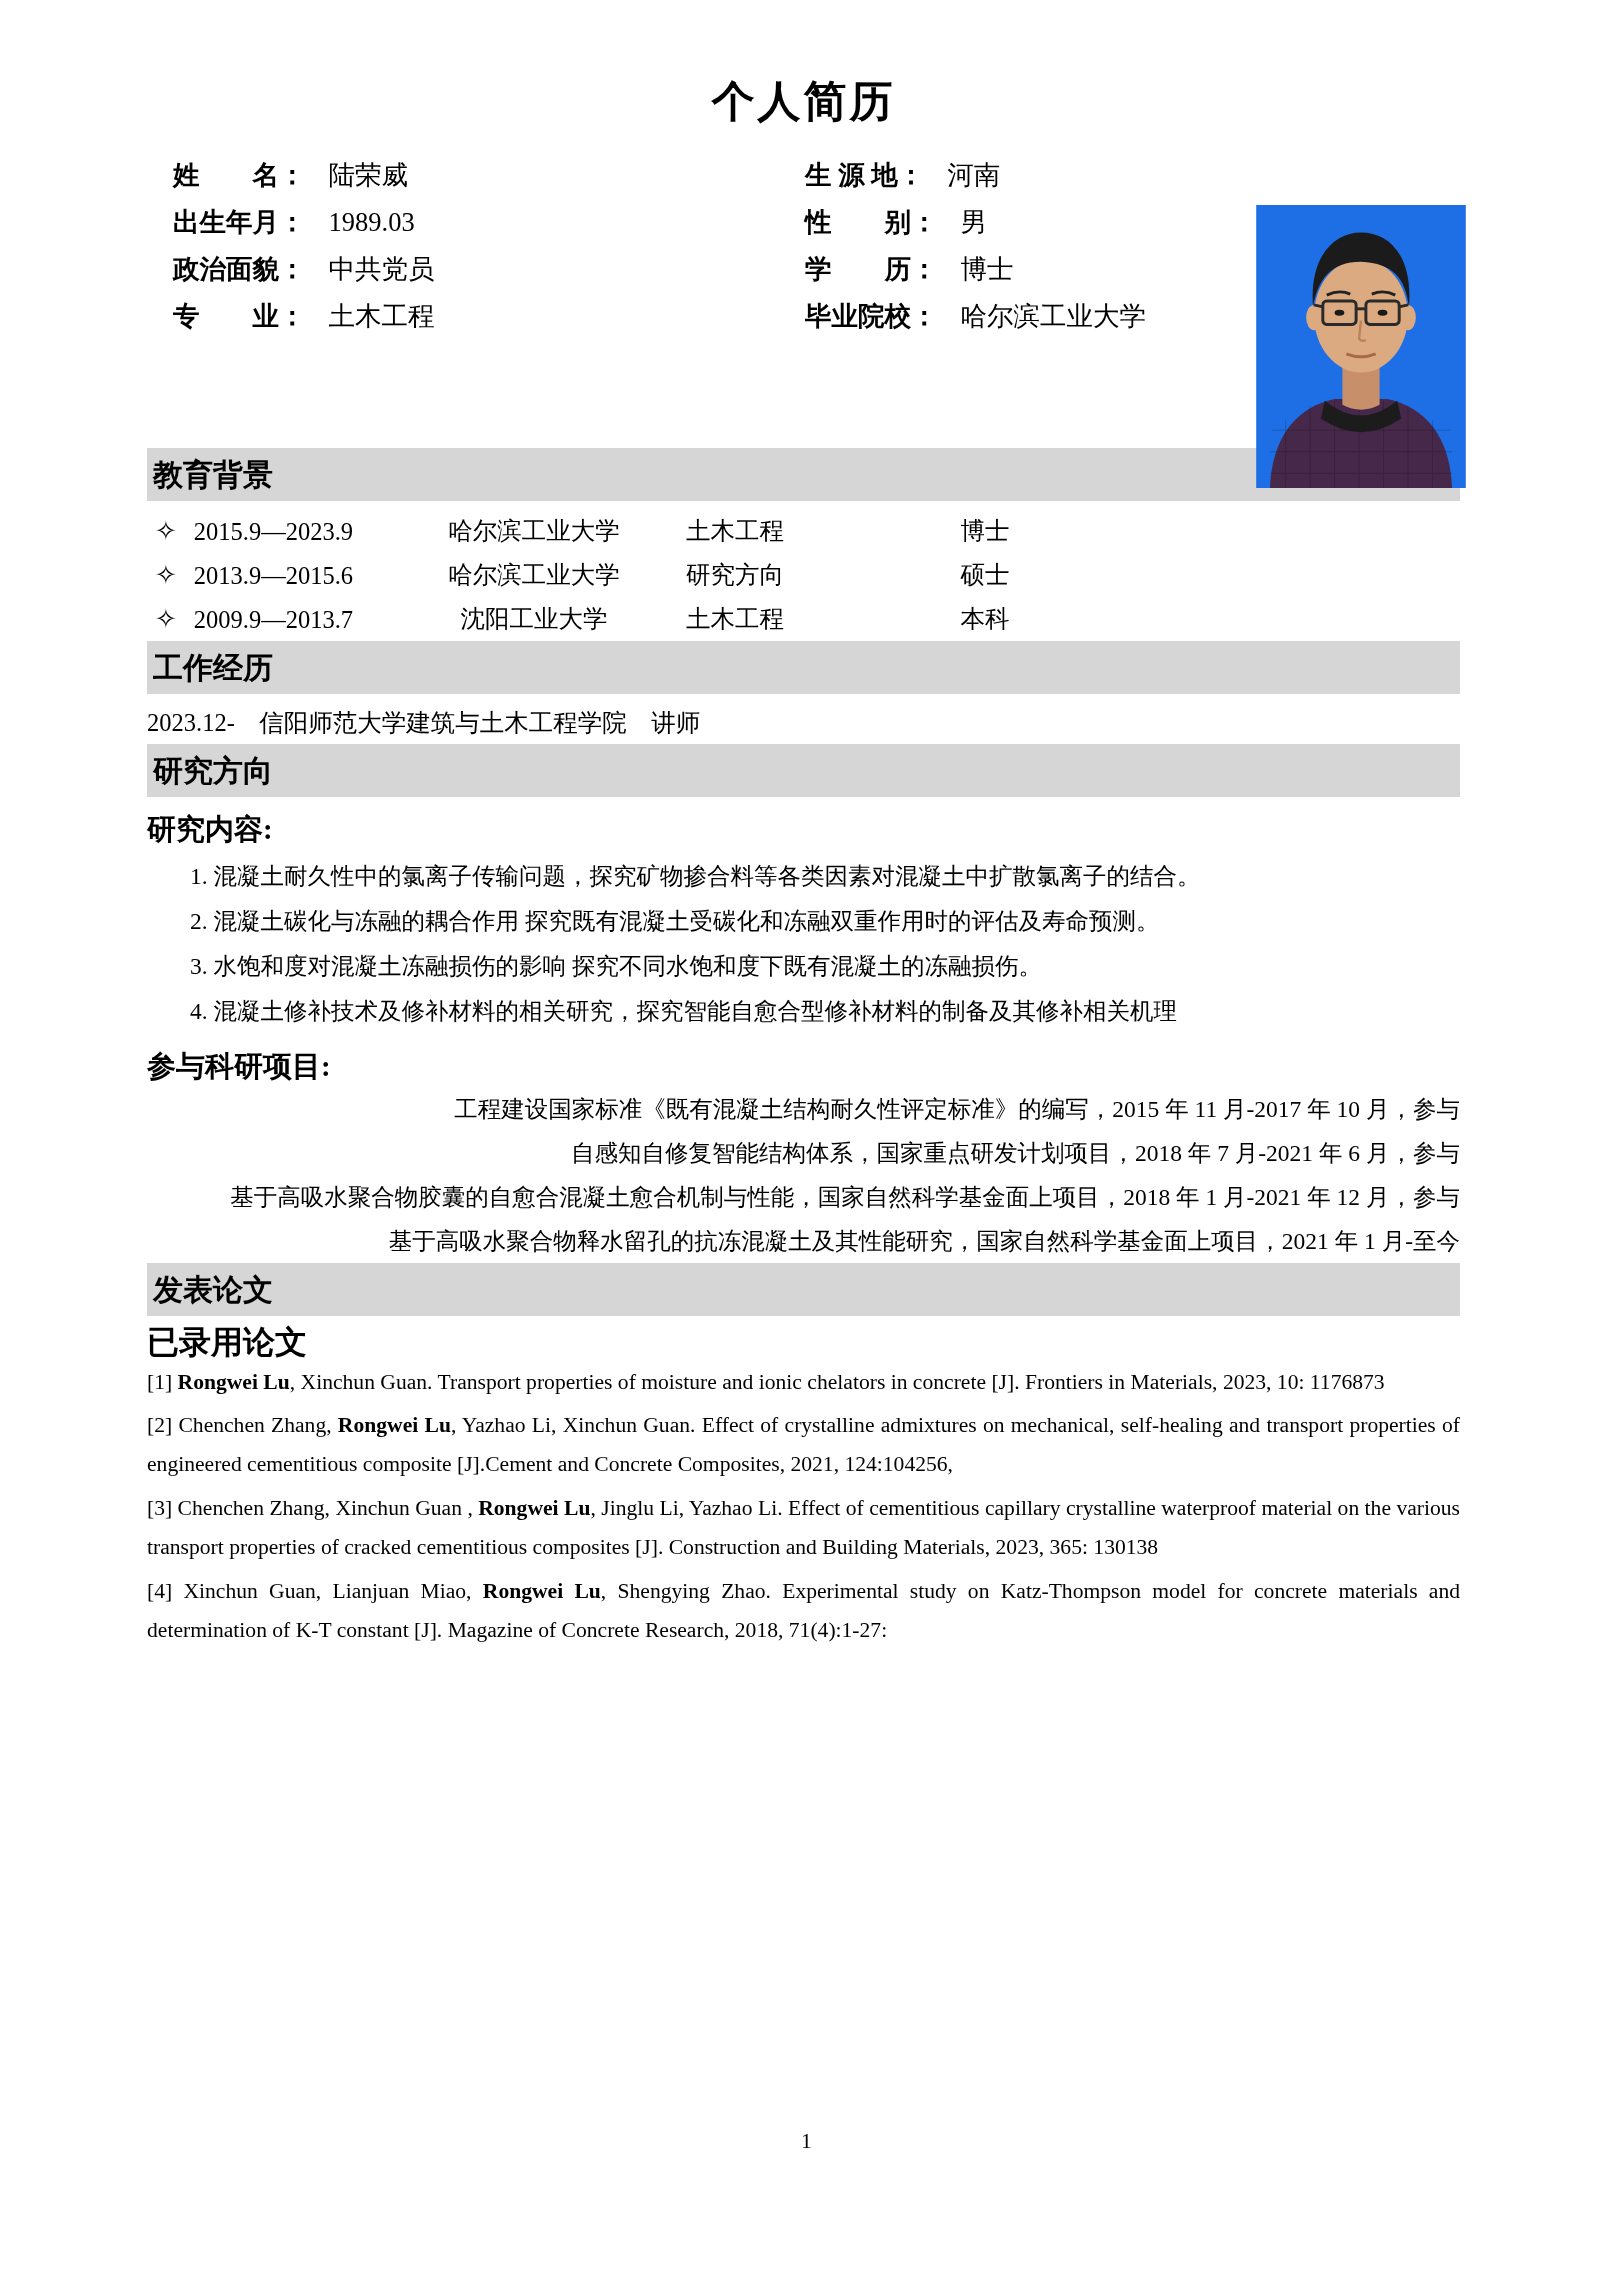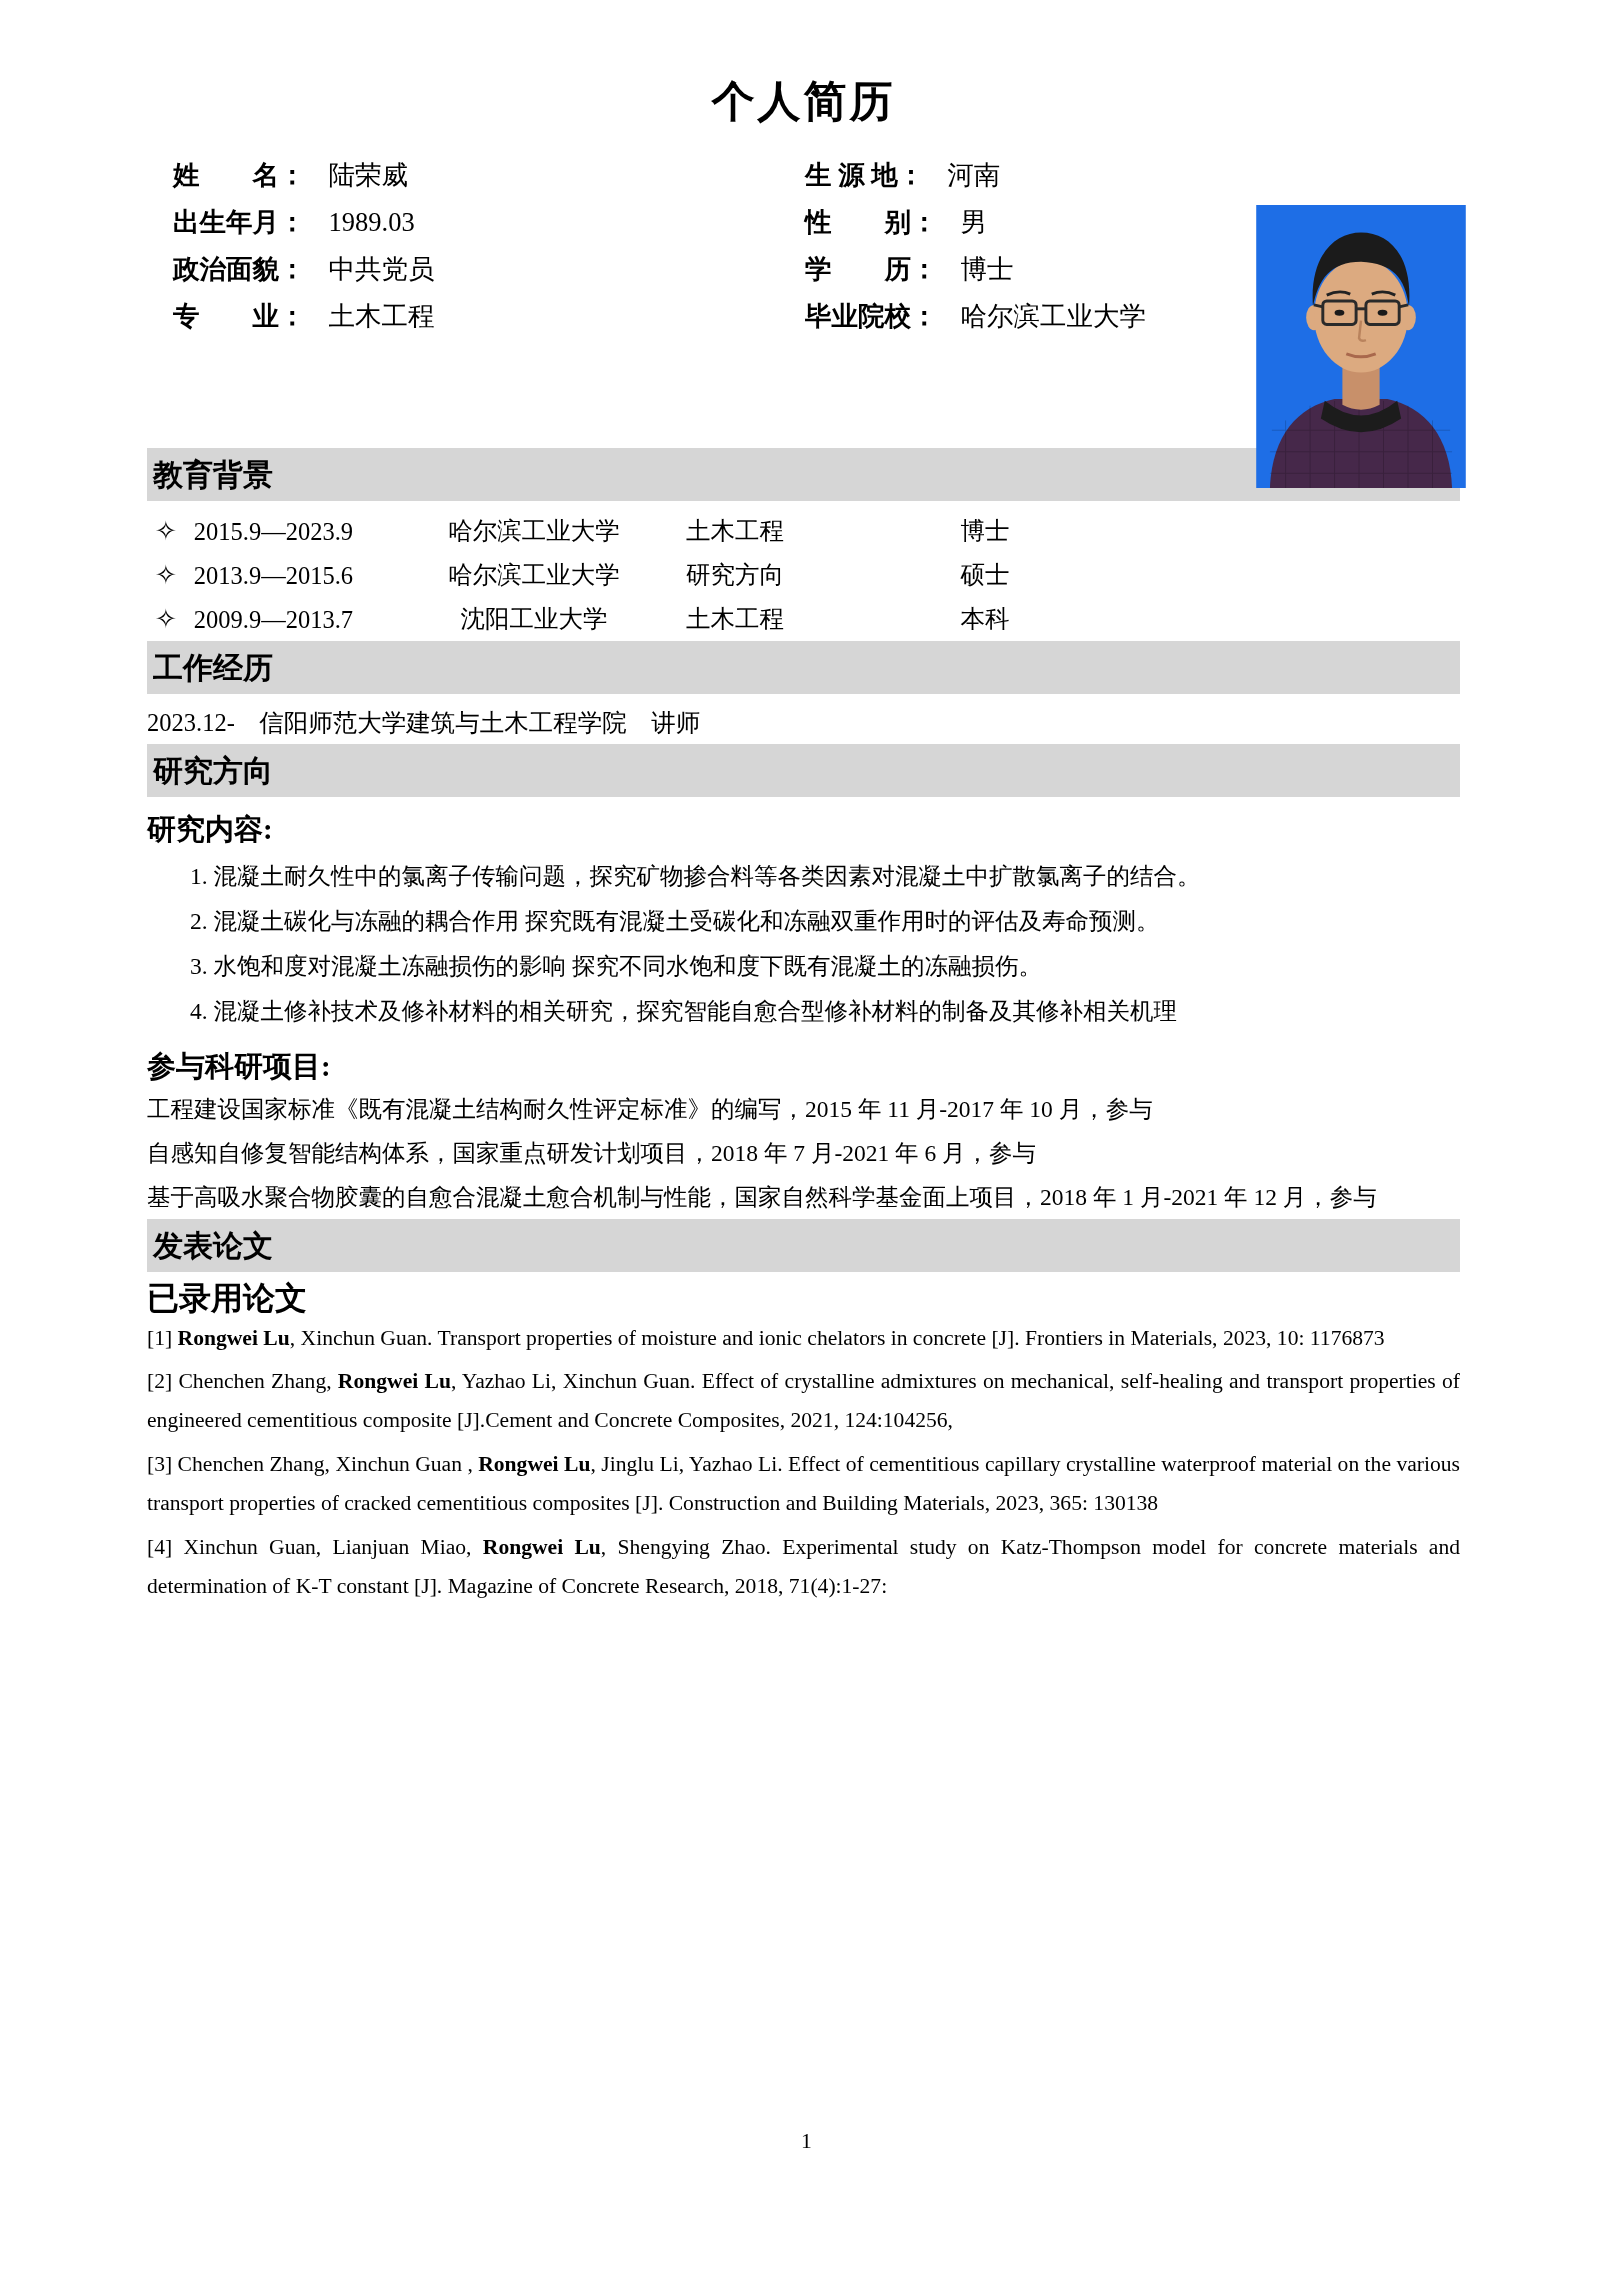--- a/index.html
+++ b/index.html
@@ -46,21 +46,21 @@
   .edu-school { text-align:center; }
   .edu-major  { padding-left:49px; }
   .edu-degree { padding-left:19.6px; }
   
   .work-entry { height:43px; line-height:43px; padding-top:7.8px; font-size:24.5px; }
   
   .sub-label { margin-top:13.7px; height:37px; line-height:37px; font-size:29px; font-weight:bold; }
   .research-items { margin-top:5.9px; font-size:23.5px; line-height:45px; }
   .research-items p { margin:0; padding-left:43px; }
   .projects { margin-top:2px; font-size:23.5px; line-height:44px; }
-  .projects p { margin:0; }
+  .projects p { margin:0;text-align:right; }
   
   .pub-subheader { margin-top:5.9px; height:41px; line-height:41px; font-size:32px; font-weight:bold; }
   .pub-list { font-size:21.6px; }
   .pub { margin:0 0 4.9px 0; line-height:39px; text-align:justify; }
   .pub .pub-author { font-weight:bold; }
   
   .photo-box {
     position:absolute; left:1256px; top:205px;
     width:210px; height:283px;
   }
@@ -142,20 +142,21 @@
       <p>1. 混凝土耐久性中的氯离子传输问题，探究矿物掺合料等各类因素对混凝土中扩散氯离子的结合。</p>
       <p>2. 混凝土碳化与冻融的耦合作用 探究既有混凝土受碳化和冻融双重作用时的评估及寿命预测。</p>
       <p>3. 水饱和度对混凝土冻融损伤的影响 探究不同水饱和度下既有混凝土的冻融损伤。</p>
       <p>4. 混凝土修补技术及修补材料的相关研究，探究智能自愈合型修补材料的制备及其修补相关机理</p>
     </div>
     <div class="sub-label">参与科研项目:</div>
     <div class="projects">
       <p>工程建设国家标准《既有混凝土结构耐久性评定标准》的编写，2015 年 11 月-2017 年 10 月，参与</p>
       <p>自感知自修复智能结构体系，国家重点研发计划项目，2018 年 7 月-2021 年 6 月，参与</p>
       <p>基于高吸水聚合物胶囊的自愈合混凝土愈合机制与性能，国家自然科学基金面上项目，2018 年 1 月-2021 年 12 月，参与</p>
+      <p>基于高吸水聚合物释水留孔的抗冻混凝土及其性能研究，国家自然科学基金面上项目，2021 年 1 月-至今</p>
     </div>
 
     <div class="section-bar">发表论文</div>
     <div class="pub-subheader">已录用论文</div>
     <div class="pub-list">
       <p class="pub"><span>[1] </span><span class="pub-author">Rongwei Lu</span><span>, Xinchun Guan. Transport properties of moisture and ionic chelators in concrete [J]. Frontiers in Materials, 2023, 10: 1176873</span></p>
       <p class="pub"><span>[2] Chenchen Zhang, </span><span class="pub-author">Rongwei Lu</span><span>, Yazhao Li, Xinchun Guan. Effect of crystalline admixtures on mechanical, self-healing and transport properties of engineered cementitious composite [J].Cement and Concrete Composites, 2021, 124:104256,</span></p>
       <p class="pub"><span>[3] Chenchen Zhang, Xinchun Guan , </span><span class="pub-author">Rongwei Lu</span><span>, Jinglu Li, Yazhao Li. Effect of cementitious capillary crystalline waterproof material on the various transport properties of cracked cementitious composites [J]. Construction and Building Materials, 2023, 365: 130138</span></p>
       <p class="pub"><span>[4] Xinchun Guan, Lianjuan Miao, </span><span class="pub-author">Rongwei Lu</span><span>, Shengying Zhao. Experimental study on Katz-Thompson model for concrete materials and determination of K-T constant [J]. Magazine of Concrete Research, 2018, 71(4):1-27:</span></p>
     </div>

